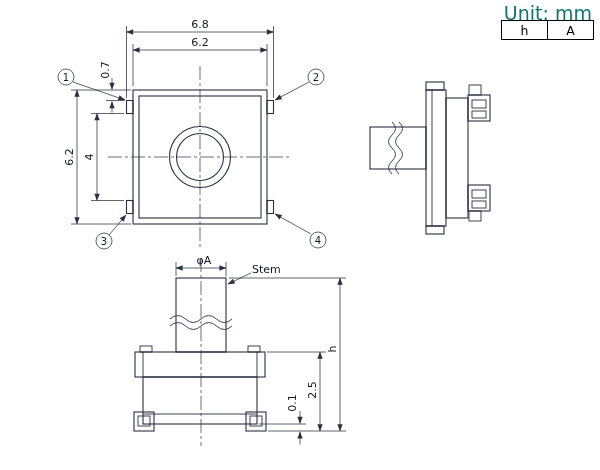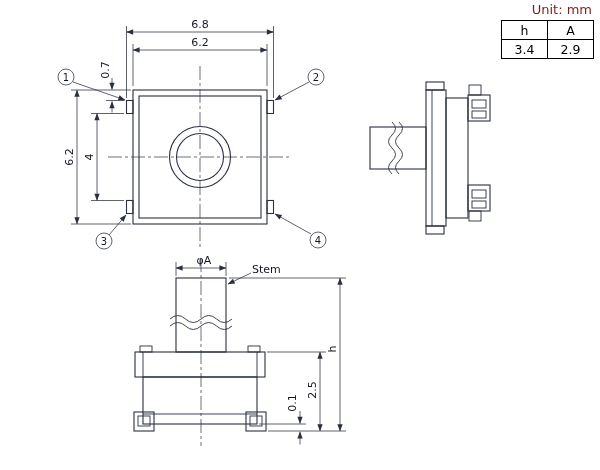--- a/index.html
+++ b/index.html
@@ -1,18 +1,18 @@
 <!DOCTYPE html>
 <html><head>
 <meta charset="utf-8">
 <style>
   html,body{margin:0;padding:0;background:#fff;}
   .canvas{position:relative;width:600px;height:470px;background:#ffffff;overflow:hidden;
           font-family:"DejaVu Sans",sans-serif;color:#111;}
-  .unit-label{position:absolute;top:2px;right:8px;font-size:13px;color:#7f1d1d;}
+  .unit-label{position:absolute;top:2px;right:8px;font-size:19px;color:#0f766e;}
   .spec-table{position:absolute;top:20px;right:6px;border-collapse:collapse;}
   .spec-table td{width:45px;height:18px;border:1px solid #000;text-align:center;
                  font-size:12.5px;color:#000;padding:0;background:#fff;}
   svg{position:absolute;left:0;top:0;}
   .outline{fill:none;stroke:#2b3040;stroke-width:1.1;}
   .detail{fill:none;stroke:#2b3040;stroke-width:0.9;}
   .thin{fill:none;stroke:#2b3040;stroke-width:0.75;}
   .center{fill:none;stroke:#2b3040;stroke-width:0.7;stroke-dasharray:14 3 3 3;}
   .dimtxt{fill:#141824;font-size:11px;font-family:"DejaVu Sans",sans-serif;}
   .callout-num{fill:#141824;font-size:10px;font-family:"DejaVu Sans",sans-serif;}
@@ -22,24 +22,20 @@
 
 <div class="canvas">
 
   <div class="unit-label">Unit: mm</div>
 
   <table class="spec-table">
     <tbody>
       <tr>
         <td>h</td>
         <td>A</td>
-      </tr>
-      <tr>
-        <td>3.4</td>
-        <td>2.9</td>
       </tr>
     </tbody>
   </table>
 
   <svg width="600" height="470" viewBox="0 0 600 470">
     <defs>
       <marker id="arr" viewBox="0 0 10 10" refX="9.5" refY="5" markerWidth="9" markerHeight="7" orient="auto-start-reverse" markerUnits="userSpaceOnUse">
         <path d="M0,1.2 L10,5 L0,8.8 z" fill="#2b3040"></path>
       </marker>
     </defs>

